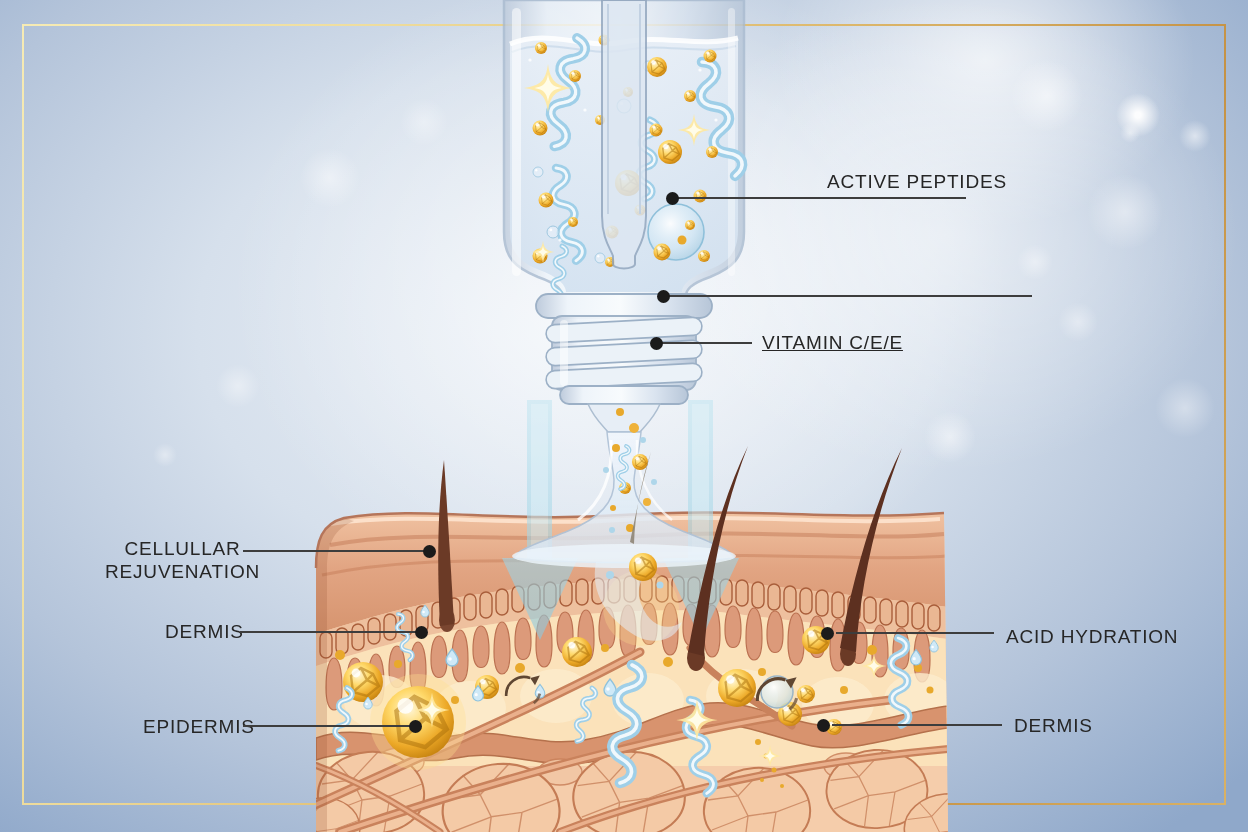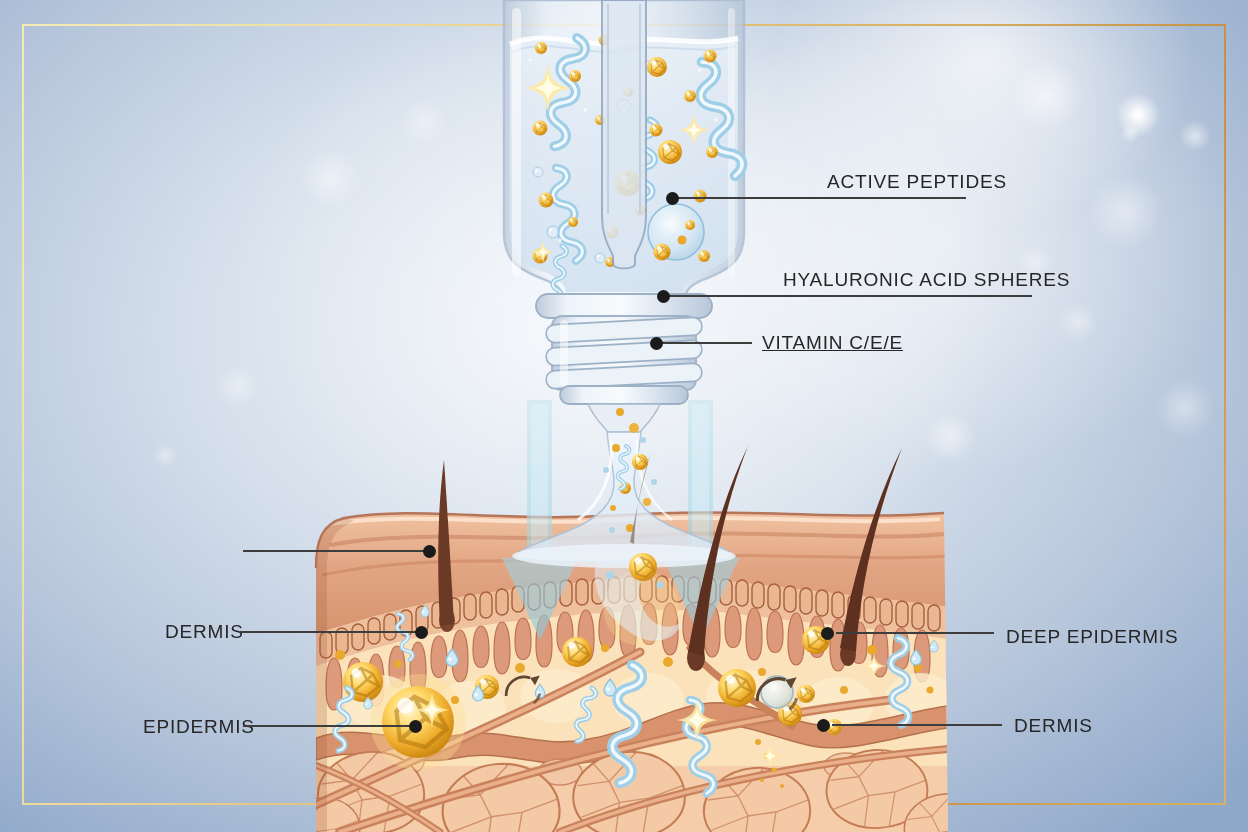--- a/index.html
+++ b/index.html
@@ -445,40 +445,43 @@
       <path d="M840,648 C852,582 872,508 902,448 C876,514 860,588 856,652 Z" fill="#5d3020"></path>
     </g>
   </svg>
 
   <div class="callout-layer">
 
     <div class="lbl" style="left:827px; top:171px;">ACTIVE PEPTIDES</div>
     <div class="leader" style="left:672px; top:197px; width:294px;"></div>
     <div class="dot" style="left:666px; top:192px;"></div>
 
-    <div class="lbl" style="left:783px; top:269px;">HYALURONIC ACID SPHERES</div>
     <div class="leader" style="left:663px; top:295px; width:369px;"></div>
     <div class="dot" style="left:657px; top:290px;"></div>
 
     <div class="lbl" style="left:762px; top:332px;text-decoration:underline;">VITAMIN C/E/E</div>
     <div class="leader" style="left:656px; top:342px; width:96px;"></div>
     <div class="dot" style="left:650px; top:337px;"></div>
 
+    <div class="lbl lbl2" style="right:988px; top:537px;">
+      <span style="display:block;">CELLULLAR</span>
+      <span style="display:block;">REJUVENATION</span>
+    </div>
     <div class="leader" style="left:243px; top:550px; width:182px;"></div>
     <div class="dot" style="left:423px; top:545px;"></div>
 
     <div class="lbl" style="left:165px; top:621px;">DERMIS</div>
     <div class="leader" style="left:240px; top:631px; width:178px;"></div>
     <div class="dot" style="left:415px; top:626px;"></div>
 
     <div class="lbl" style="left:143px; top:716px;">EPIDERMIS</div>
     <div class="leader" style="left:243px; top:725px; width:168px;"></div>
     <div class="dot" style="left:409px; top:720px;"></div>
 
-    <div class="lbl" style="left:1006px; top:626px;">DEEP EPIDERMIS</div>
+    <div class="lbl" style="left:1006px; top:626px;">ACID HYDRATION</div>
     <div class="leader" style="left:836px; top:632px; width:158px;"></div>
     <div class="dot" style="left:821px; top:627px;"></div>
 
     <div class="lbl" style="left:1014px; top:715px;">DERMIS</div>
     <div class="leader" style="left:832px; top:724px; width:170px;"></div>
     <div class="dot" style="left:817px; top:719px;"></div>
   </div>
 </div>
 
 </body></html>

